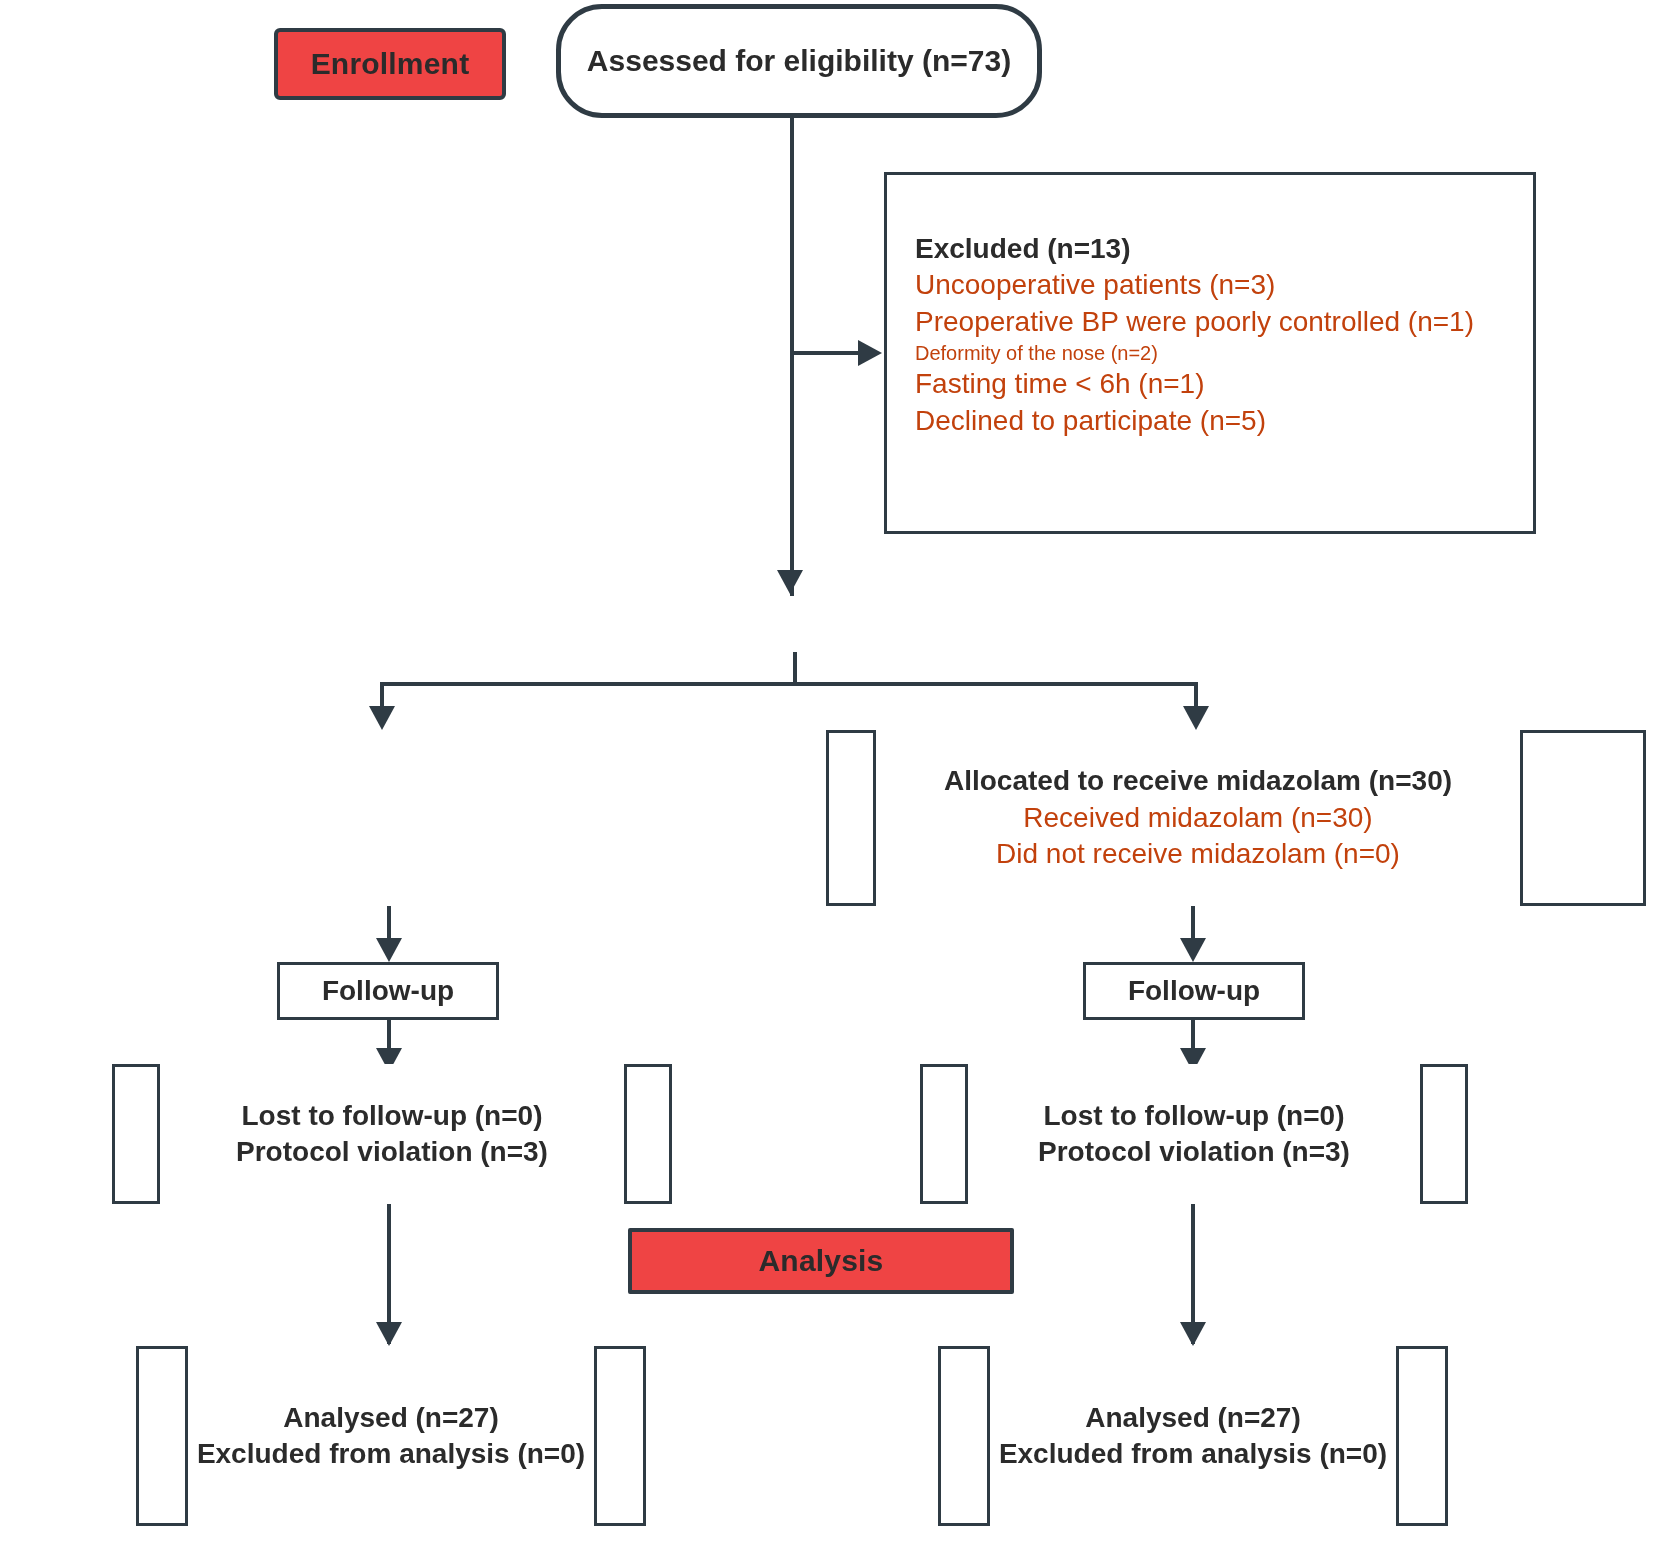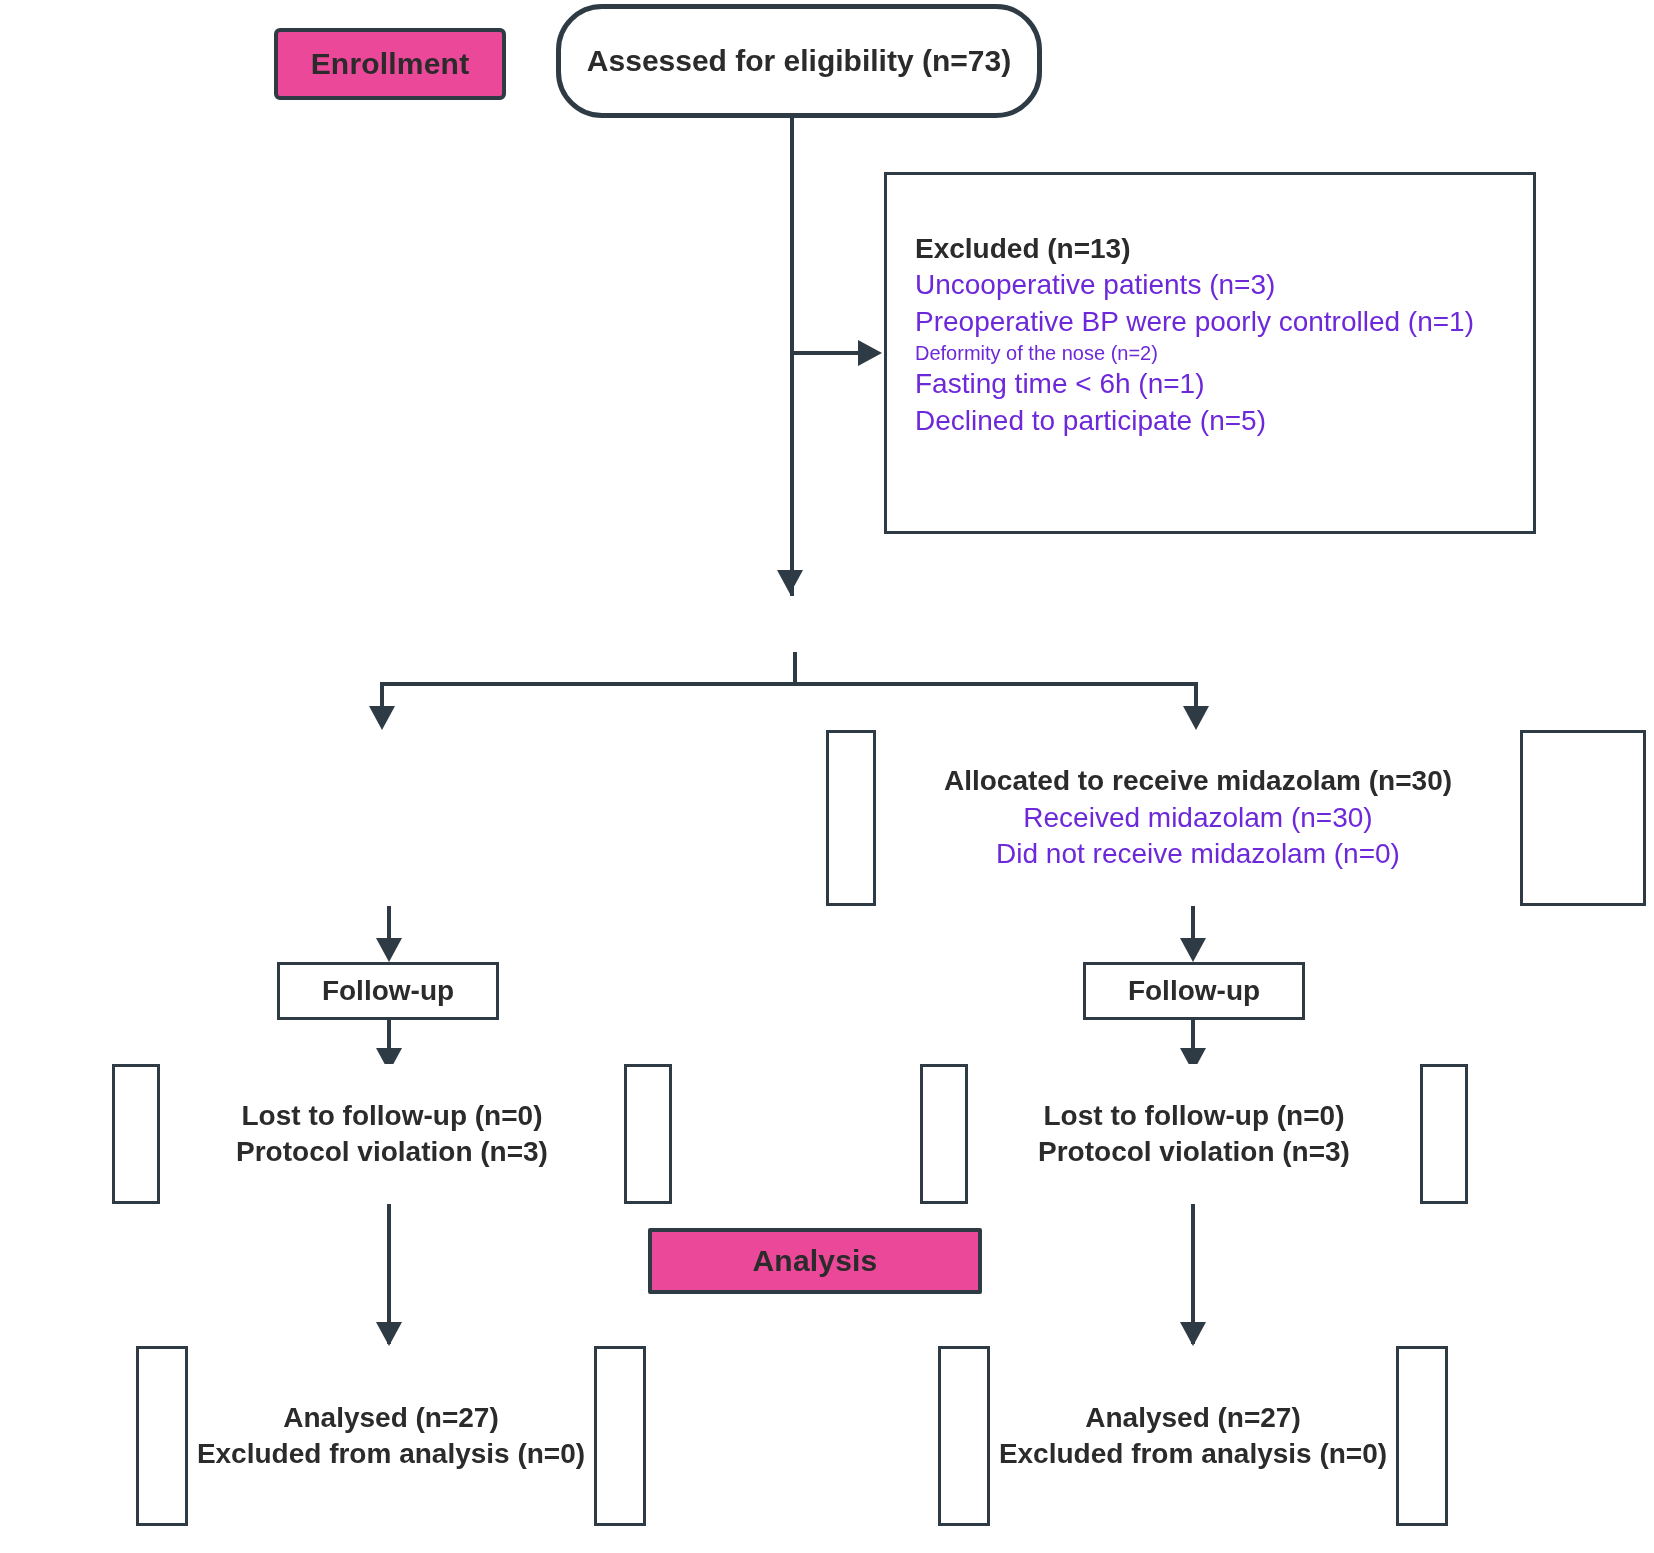--- a/index.html
+++ b/index.html
@@ -27,21 +27,21 @@
     border: 4px solid #2f3b44;
     background: #ffffff;
     display: flex;
     align-items: center;
     justify-content: center;
     text-align: center;
     color: #2b2b2b;
   }
 
   .stage-box {
-    background: #ec4899;
+    background: #ef4444;
     border: 4px solid #2f3b44;
     border-radius: 6px;
     font-weight: bold;
     letter-spacing: .2px;
   }
 
   .rounded-box {
     border-radius: 46px;
     border-width: 5px;
   }
@@ -67,21 +67,21 @@
     background: #fff;
     display: flex;
     flex-direction: column;
     align-items: center;
     justify-content: center;
     text-align: center;
   }
 
   .txt-line { line-height: 1.30; white-space: nowrap; }
   .b { font-weight: bold; color: #2b2b2b; }
-  .n { font-weight: normal; color: #6d28d9; }
+  .n { font-weight: normal; color: #c2410c; }
 
   
   .vline {
     position: absolute;
     background: #2f3b44;
     width: 4px;
   }
   .hline {
     position: absolute;
     background: #2f3b44;
@@ -184,21 +184,21 @@
   <div class="vline" style="left:1191px; top:1020px; height:46px;"></div>
   <div class="arrow-down" style="left:1180px; top:1048px;"></div>
 
   <div class="gutter-box" style="left:920px; top:1064px; width:548px; height:140px;">
     <div class="inner" style="left:42px; right:42px;">
       <div class="txt-line b" style="font-size:28px;">Lost to follow-up (n=0)</div>
       <div class="txt-line b" style="font-size:28px;">Protocol violation (n=3)</div>
     </div>
   </div>
 
-  <div class="box stage-box" style="left:628px; top:1228px; width:334px; height:66px; font-size:30px; border-radius:2px;margin-left:20px;">
+  <div class="box stage-box" style="left:628px; top:1228px; width:386px; height:66px; font-size:30px; border-radius:2px;">
     <span>Analysis</span>
   </div>
 
   <div class="vline" style="left:387px; top:1204px; height:140px;"></div>
   <div class="arrow-down" style="left:376px; top:1322px;"></div>
 
   <div class="gutter-box" style="left:136px; top:1346px; width:510px; height:180px;">
     <div class="inner" style="left:46px; right:46px;">
       <div class="txt-line b" style="font-size:28px;">Analysed (n=27)</div>
       <div class="txt-line b" style="font-size:28px;">Excluded from analysis (n=0)</div>

